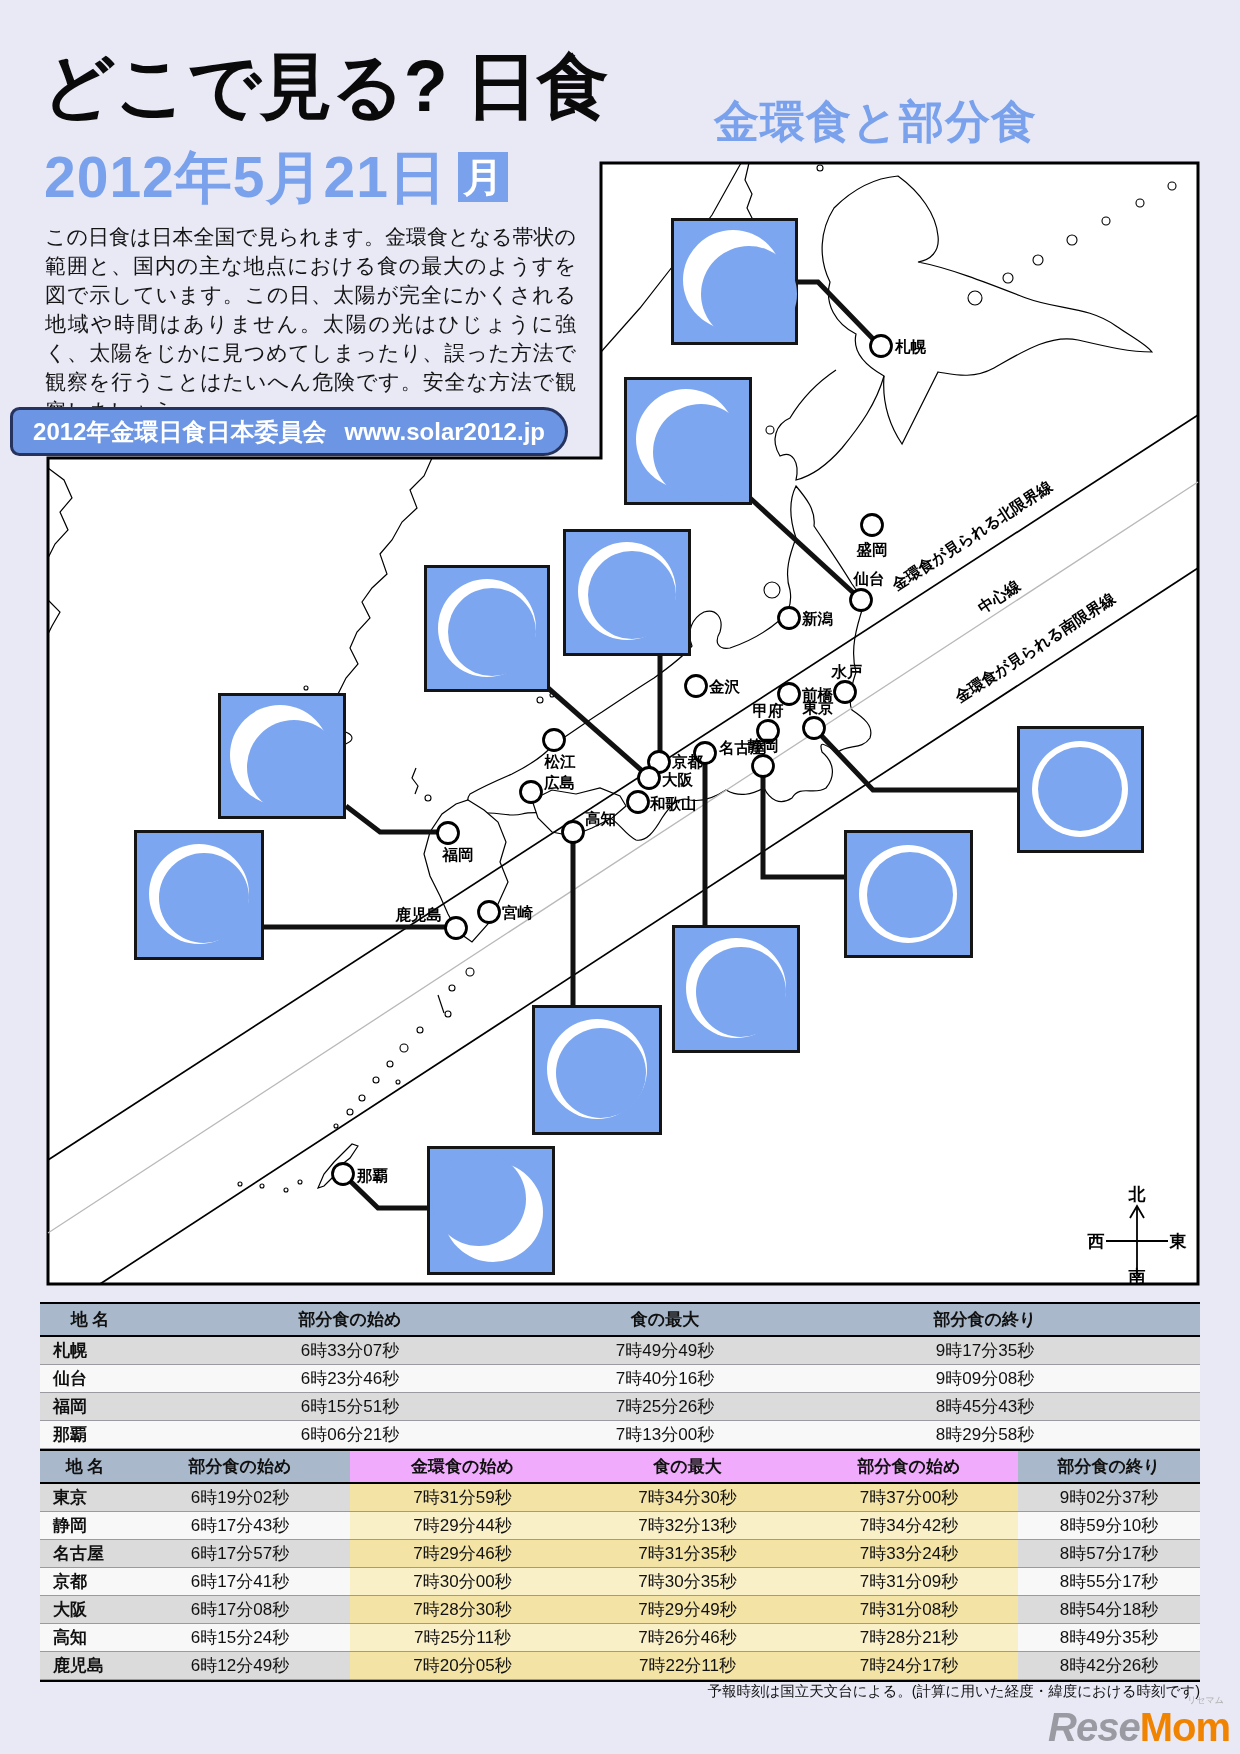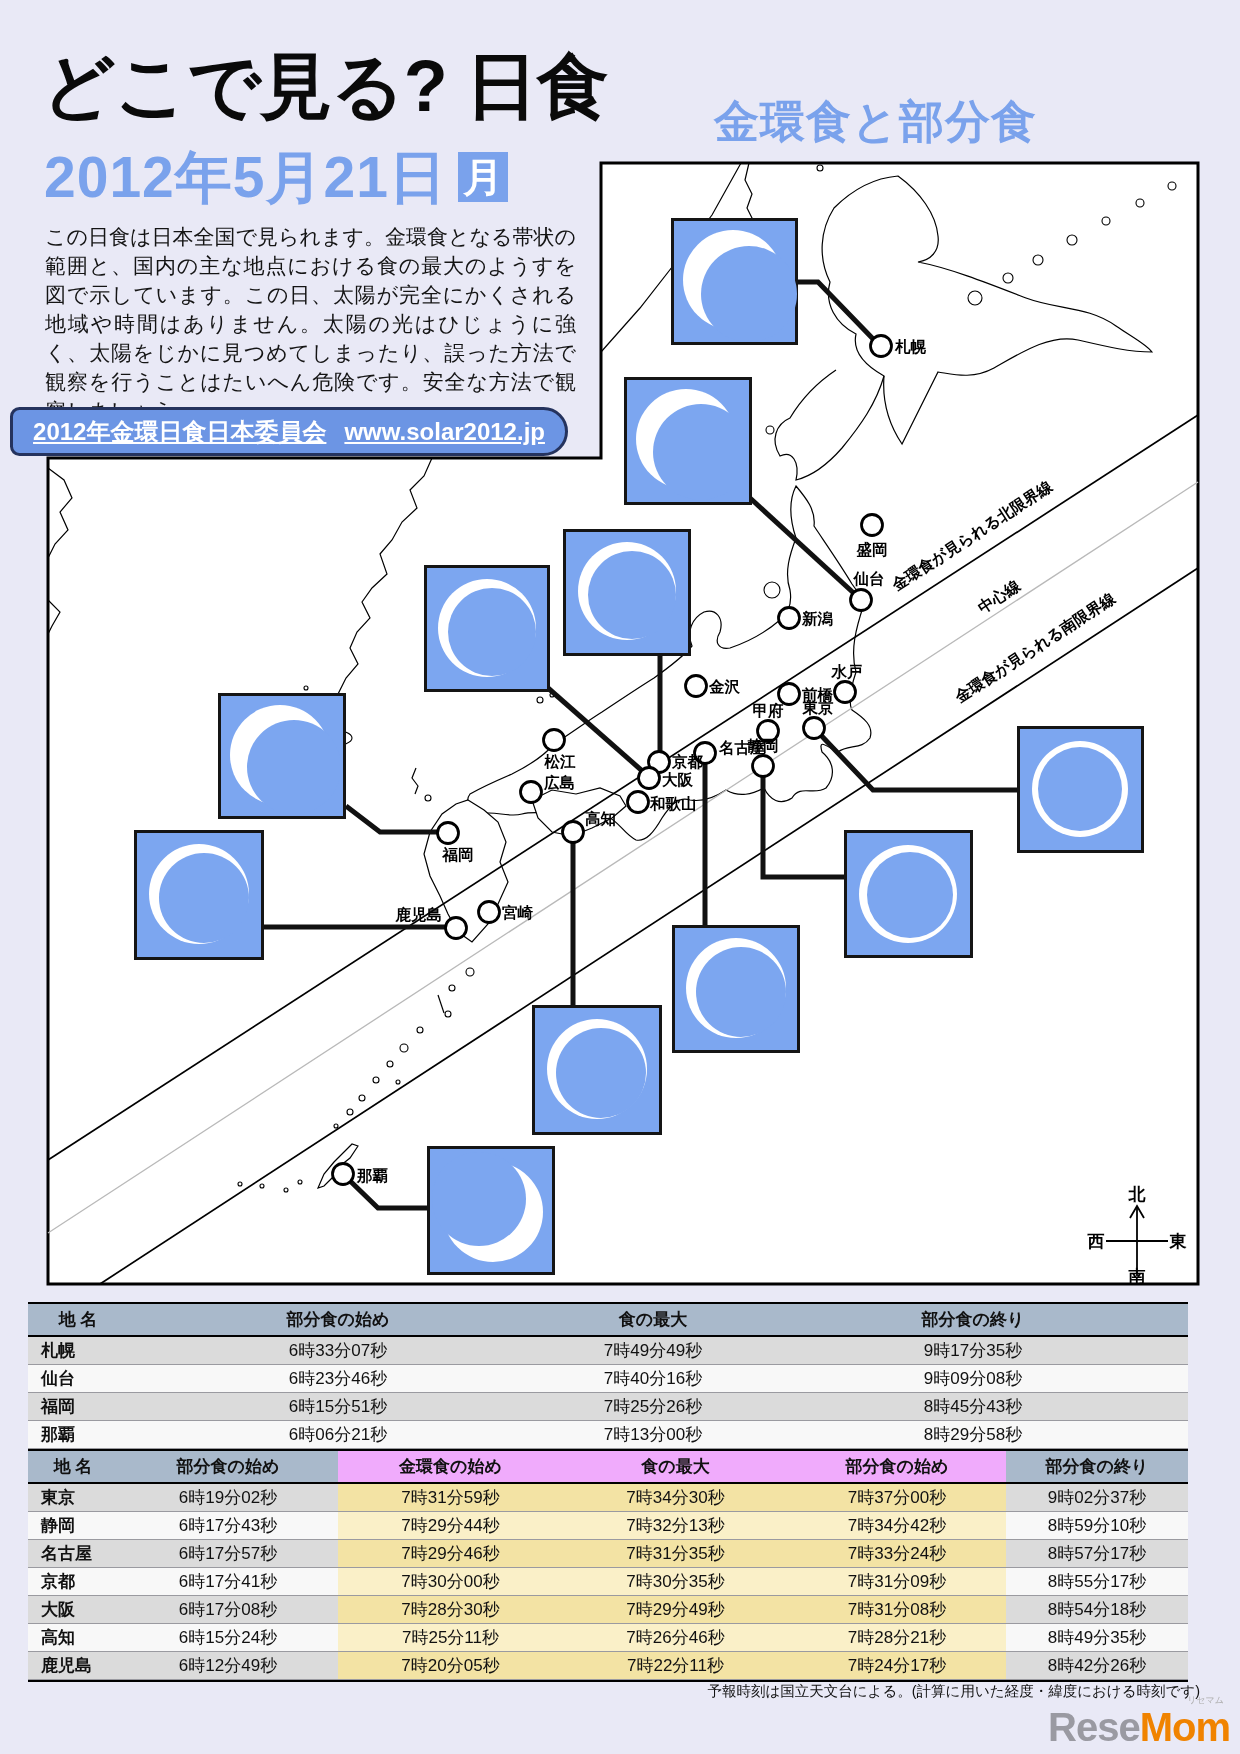--- a/index.html
+++ b/index.html
@@ -12,38 +12,38 @@
         color:#7AA2EC;white-space:nowrap;letter-spacing:1px;}
   .date-row{position:absolute;left:44px;top:148px;display:flex;align-items:center;height:58px;}
   .date-text{font-size:57px;font-weight:900;color:#7AA2EC;letter-spacing:1px;line-height:1;}
   .weekday{display:inline-block;margin-left:11px;width:50px;height:50px;background:#7AA2EC;
         color:#fff;font-size:40px;font-weight:900;text-align:center;line-height:50px;}
   .intro{position:absolute;left:45px;top:222px;width:531px;margin:0;font-size:21px;
         line-height:29px;color:#141414;text-align:justify;}
   .banner{position:absolute;left:10px;top:407px;width:558px;height:49px;box-sizing:border-box;
         background:#6C95E4;border:3px solid #25335e;border-radius:10px 26px 26px 10px;
         color:#fff;font-weight:bold;font-size:24px;display:flex;align-items:center;
-        justify-content:center;white-space:nowrap;text-decoration:underline;}
+        justify-content:center;white-space:nowrap;}
   .banner .url{margin-left:18px;font-weight:bold;}
-  .tbl{position:absolute;left:28px;width:1160px;display:grid;
+  .tbl{position:absolute;left:40px;width:1160px;display:grid;
         border-top:2.5px solid #000;border-bottom:2.5px solid #000;}
   #tbl1{top:1302px;} #tbl2{top:1449px;}
   .th{height:31px;display:flex;align-items:center;justify-content:center;font-weight:bold;
         font-size:17px;border-bottom:2.5px solid #000;color:#111;}
   .th-g{background:#A9B9CB;} .th-y{background:#f0abfc;}
   .td{height:27px;display:flex;align-items:center;justify-content:center;font-size:17px;
         border-bottom:1px solid #9a9aa0;color:#111;}
   .row-a{background:#DBDBDB;} .row-b{background:#F8F8F8;}
   .ann-a{background:#F3E3A4;} .ann-b{background:#FAF0C8;}
   .name{justify-content:flex-start;padding-left:13px;font-weight:bold;}
   .footnote{position:absolute;right:40px;top:1682px;font-size:14.5px;color:#111;}
   .logo{position:absolute;right:10px;top:1696px;text-align:right;line-height:1;}
   .logo-sub{display:block;font-size:9px;color:#b0b0b0;margin:0 6px 2px 0;}
   .logo-main{font-size:40px;font-weight:900;letter-spacing:-1px;}
-  .logo-gray{color:#9a9aa2;} .logo-orange{color:#F08300;}
+  .logo-gray{color:#9a9aa2;font-style:italic;} .logo-orange{color:#F08300;}
 </style>
 </head>
 <body>
 
 <div class="page">
 
   <svg width="1240" height="1754" viewBox="0 0 1240 1754">
       <path d="M601,163 L1198,163 L1198,1284 L48,1284 L48,458 L601,458 Z" fill="#ffffff" stroke="#000" stroke-width="3"></path>
       <path d="M601,352 L640,308 676,262 712,215 741,163" fill="none" stroke="#000" stroke-width="1.2"></path>
       <path d="M749,163 L745,180 752,194 747,208 753,220 749,232" fill="none" stroke="#000" stroke-width="1.2"></path>

